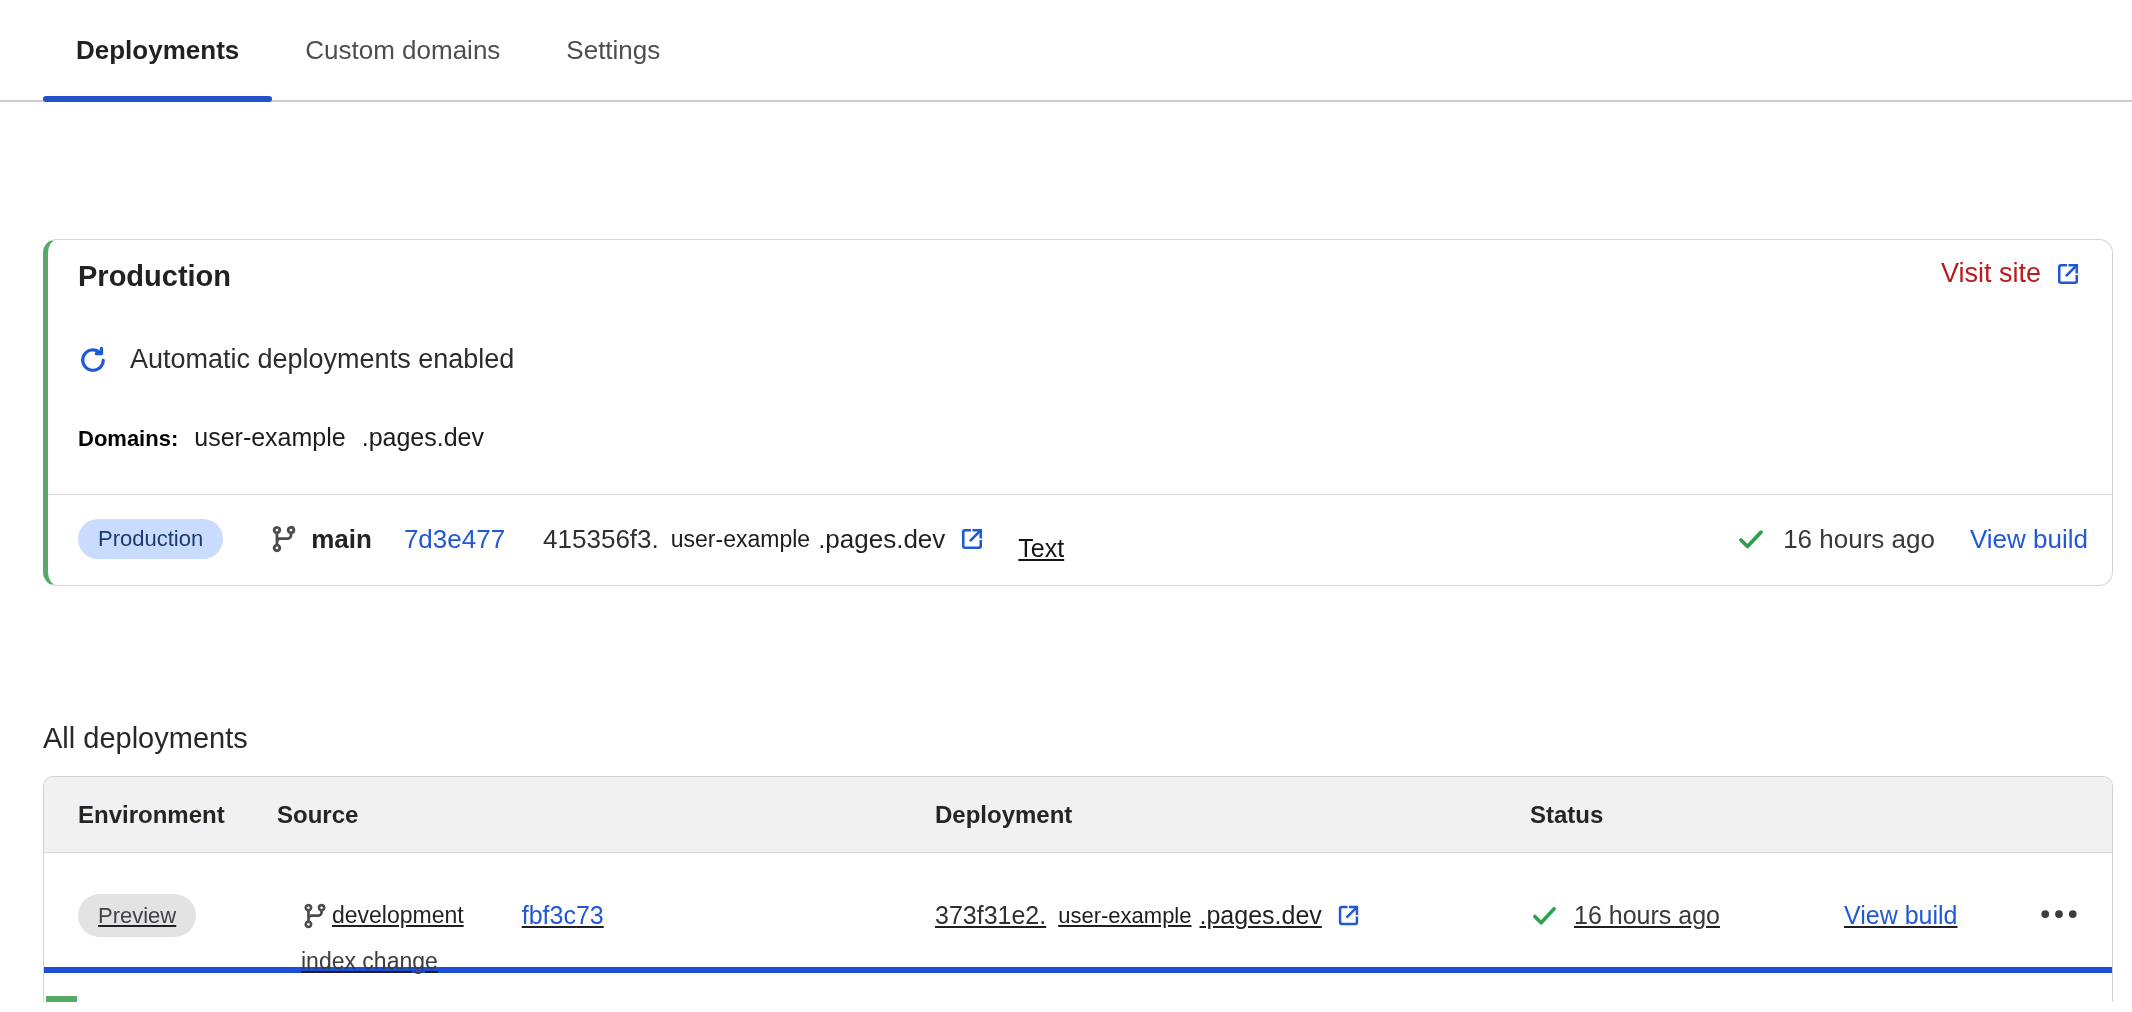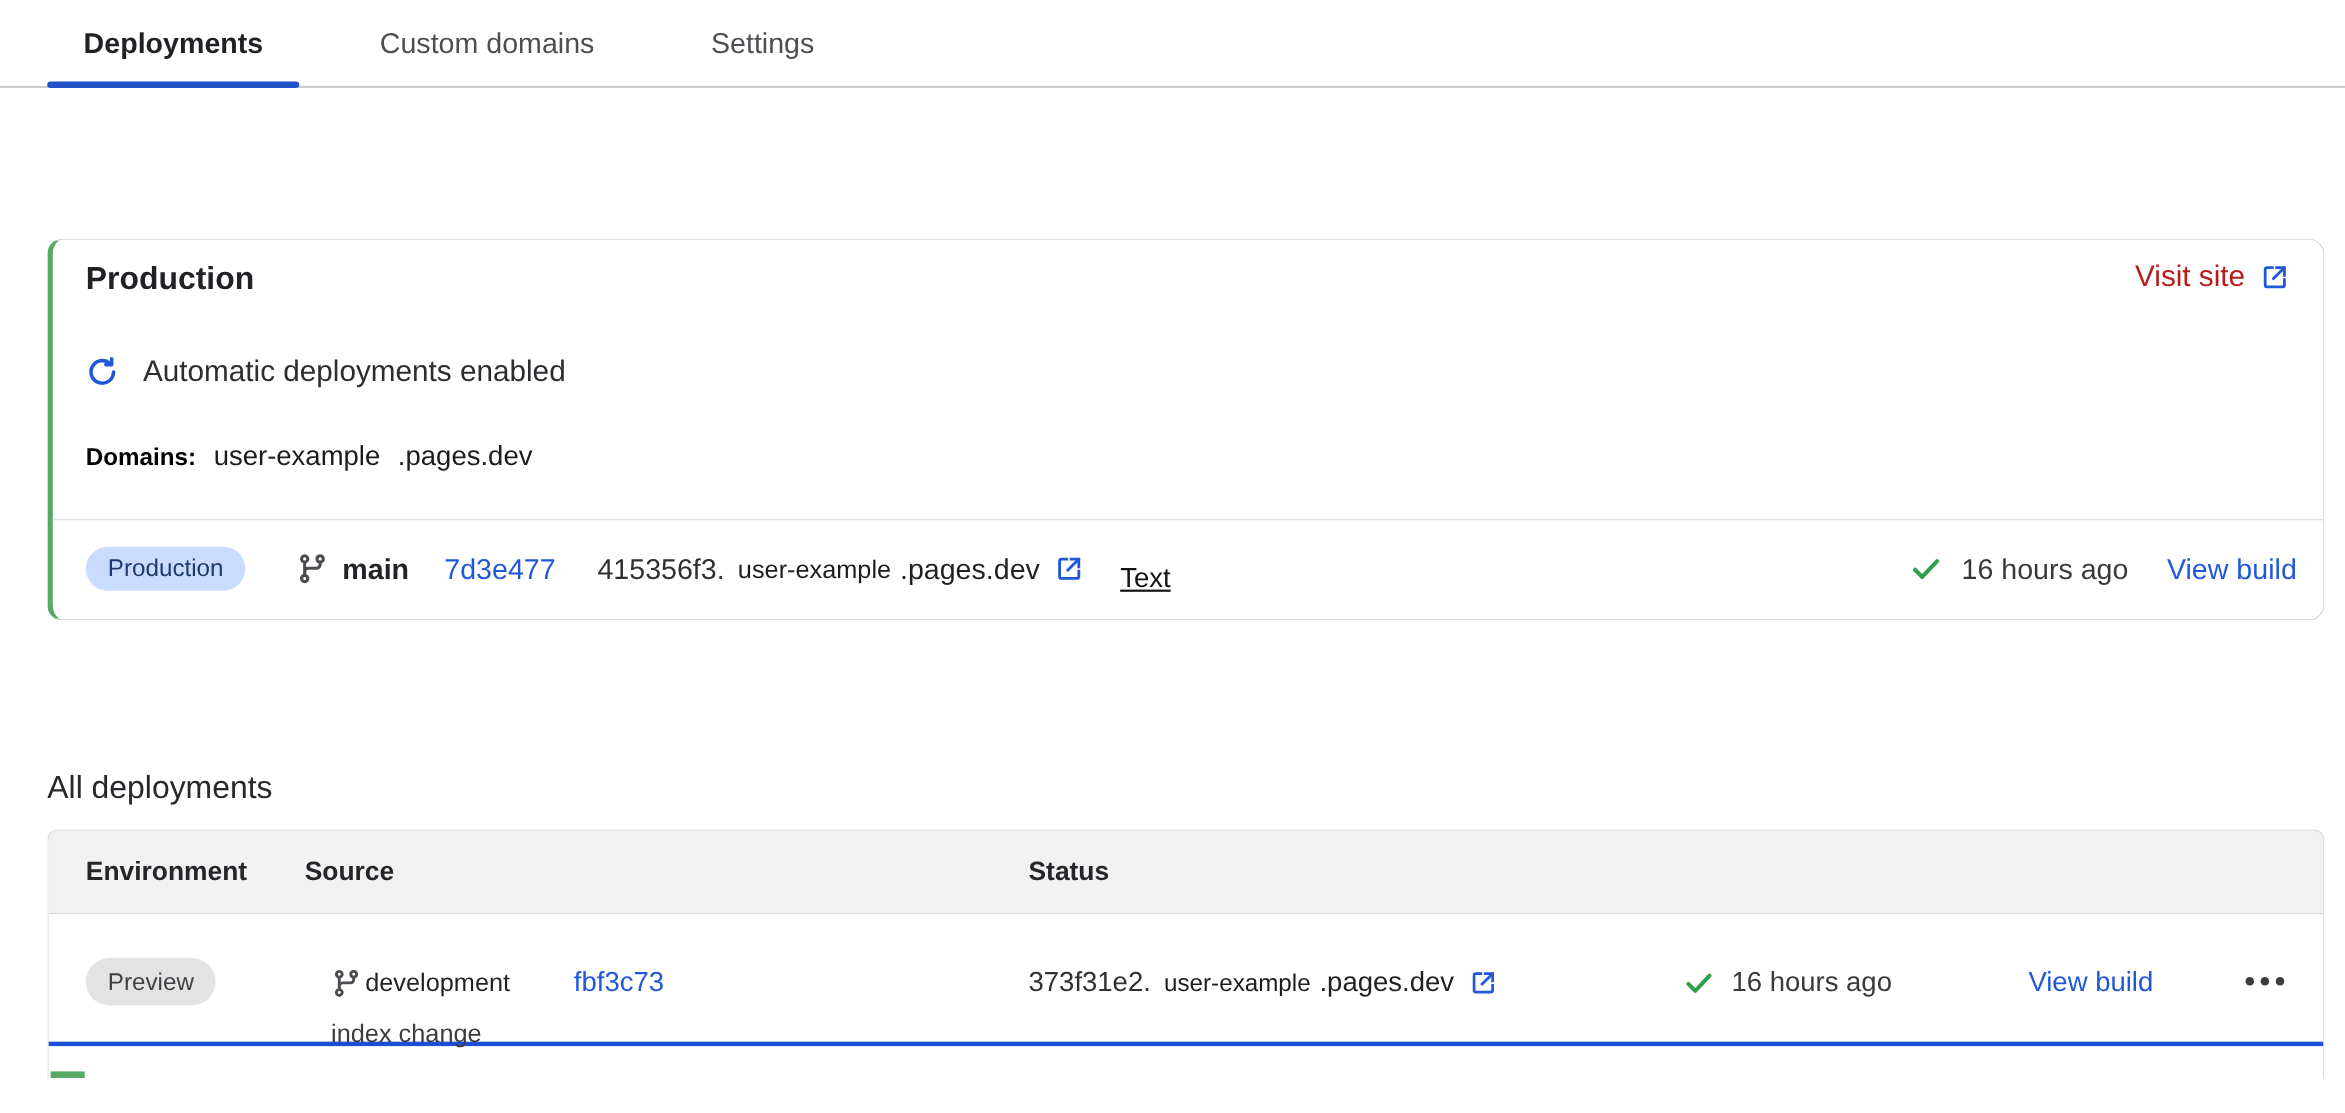--- a/index.html
+++ b/index.html
@@ -14,22 +14,22 @@
     --header-row-bg:#f1f1f2;
   }
   *{box-sizing:border-box;}
   html,body{margin:0;padding:0;}
   body{
     width:2132px;height:1012px;overflow:hidden;background:#ffffff;
     font-family:"Liberation Sans", sans-serif;color:#1f2023;position:relative;
   }
   
   .tabbar{
-    display:flex;align-items:stretch;height:80px;
-    border-bottom:2px solid #c9cbcd;margin:0;padding:0 20px 0 43px;gap:40px;
+    display:flex;align-items:stretch;height:102px;
+    border-bottom:2px solid #c9cbcd;margin:0;padding:0 20px 0 43px;
   }
   .tab{
     display:flex;align-items:center;padding:0 33px;font-size:26px;
     color:#4c4e52;position:relative;cursor:pointer;white-space:nowrap;
   }
   .tab.active{color:#1f2124;font-weight:700;}
   .tab.active::after{
     content:"";position:absolute;left:0;right:0;bottom:-2px;height:6px;
     background:var(--tab-underline-blue);border-radius:3px;
   }
@@ -76,21 +76,21 @@
     border-radius:10px 10px 0 0;height:226px;overflow:hidden;position:relative;background:#fff;
   }
   .thead,.trow{
     display:grid;grid-template-columns:199px 658px 595px 314px 191px 1fr;
     padding-left:34px;
   }
   .thead{
     background:var(--header-row-bg);height:76px;align-items:center;
     border-bottom:1px solid #d7d8da;font-size:24px;font-weight:700;color:#232528;
   }
-  .trow{height:120px;padding-top:48px;border-bottom:4px solid #1d4ed8;align-items:start;font-size:24px;}
+  .trow{height:120px;padding-top:48px;border-bottom:6px solid #1d4ed8;align-items:start;font-size:24px;text-decoration:underline;}
   .cell-source{padding-left:24px;}
   .source-line1{display:flex;align-items:center;}
   .source-branch{font-size:23px;color:#222326;margin-left:3px;}
   .source-commit{font-size:25px;margin-left:58px;}
   .source-msg{margin-top:18px;font-size:23px;color:#3a3c40;}
   .cell-deploy{display:flex;align-items:center;}
   .cell-deploy .dep-id{margin-left:0;font-size:25px;}
   .cell-deploy .dep-domain{font-size:22px;}
   .cell-deploy .dep-suffix{font-size:25px;}
   .cell-status{display:flex;align-items:center;}
@@ -175,20 +175,21 @@
     </div>
   </div>
 </section>
 
 <h3 class="all-deployments-heading">All deployments</h3>
 
 <section class="dep-table">
   <div class="thead">
     <div>Environment</div>
     <div>Source</div>
+    <div>Deployment</div>
     <div>Status</div>
     <div></div>
     <div></div>
   </div>
 
   <div class="trow">
     <div class="cell-env">
       <span class="badge preview">Preview</span>
     </div>
     <div class="cell-source">

